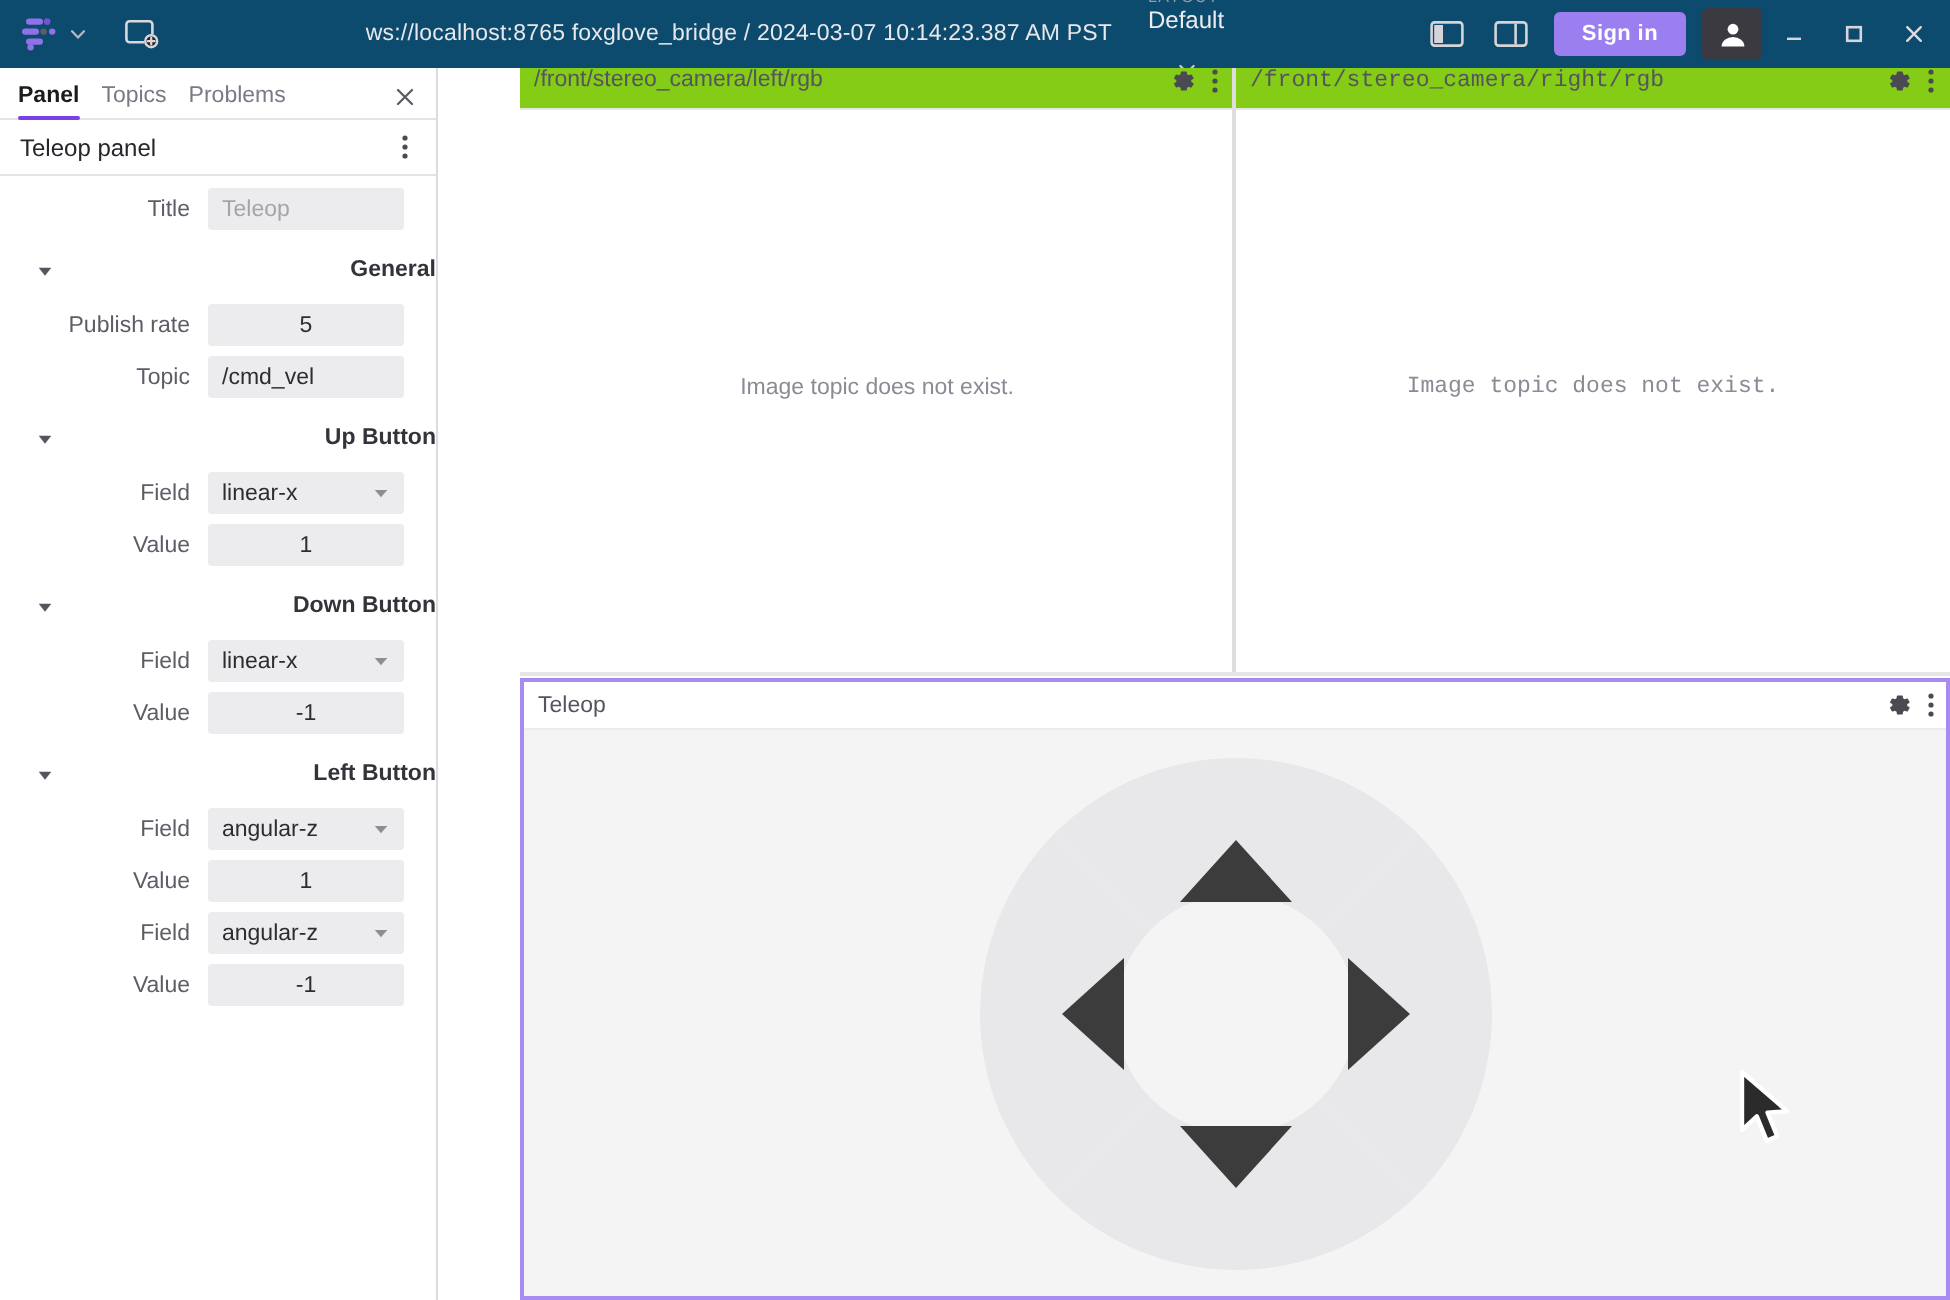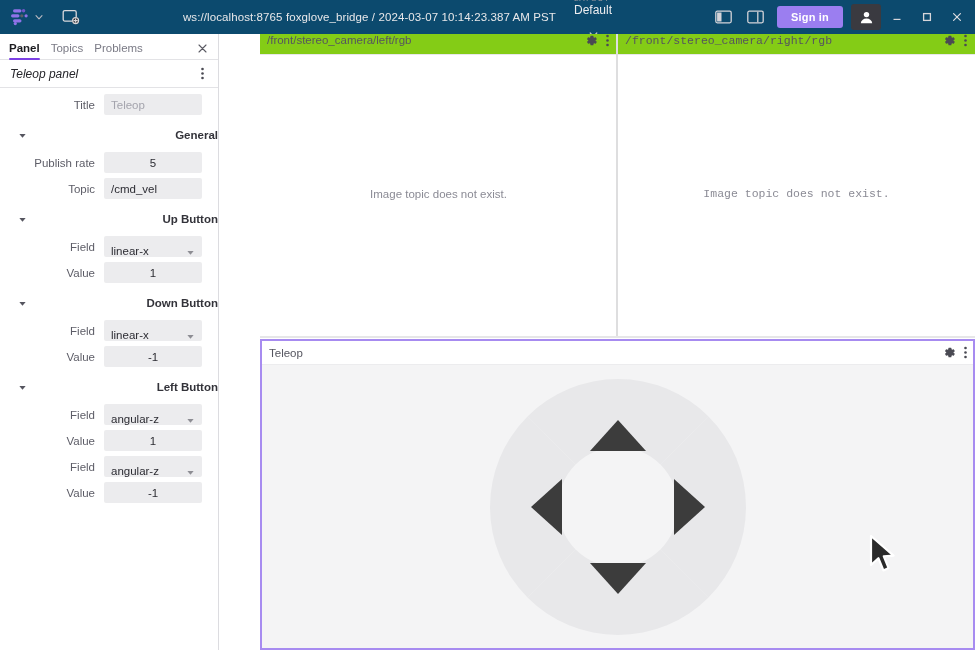--- a/index.html
+++ b/index.html
@@ -84,40 +84,40 @@
   }
   .side-close {
     position: absolute; right: 8px; bottom: 3px;
     width: 16px; height: 16px; display: flex; align-items: center; justify-content: center;
     cursor: pointer; color: #5a5a63;
   }
   .panel-title-row {
     height: 28px; display: flex; align-items: center; justify-content: space-between;
     padding: 0 9px 0 10px; border-bottom: 1px solid #e3e3e6;
   }
-  .panel-title-row .ptitle { font-size: 12px; color: #26262b; font-style: italic; }
+  .panel-title-row .ptitle { font-size: 12px; color: #26262b; }
   .kebab { width: 14px; height: 16px; display: flex; align-items: center; justify-content: center; cursor: pointer; }
 
   .settings-body { padding-top: 6px; }
   .srow {
     display: flex; align-items: center; height: 21px; margin-bottom: 5px;
   }
   .srow .slabel {
     width: 104px; text-align: right; padding-right: 9px;
     font-size: 11.5px; color: #5d5d67; white-space: nowrap;
   }
   .sfield {
     flex: 1 1 auto; margin-right: 16px; height: 21px;
     background: #ececee; border-radius: 2px;
     display: flex; align-items: center; font-size: 11.5px; color: #2c2c33;
     padding: 0 7px;
   }
   .sfield.placeholder { color: #a4a4ad; }
   .sfield.center { justify-content: center; padding-right: 7px; }
-  .sfield.select { justify-content: space-between; cursor: pointer; align-items: flex-end; }
+  .sfield.select { justify-content: space-between; cursor: pointer; }
   .sfield .caret { width: 9px; height: 9px; display: block; opacity: .65; }
 
   .group-row {
     display: flex; align-items: center; height: 22px;
     padding-left: 18px; margin: 9px 0 6px 0; cursor: pointer; justify-content: space-between;
   }
   .group-row .tri { width: 9px; height: 9px; margin-right: 6px; display: block; }
   .group-row .gname { font-size: 11.5px; font-weight: bold; color: #33333a; }
 
   

